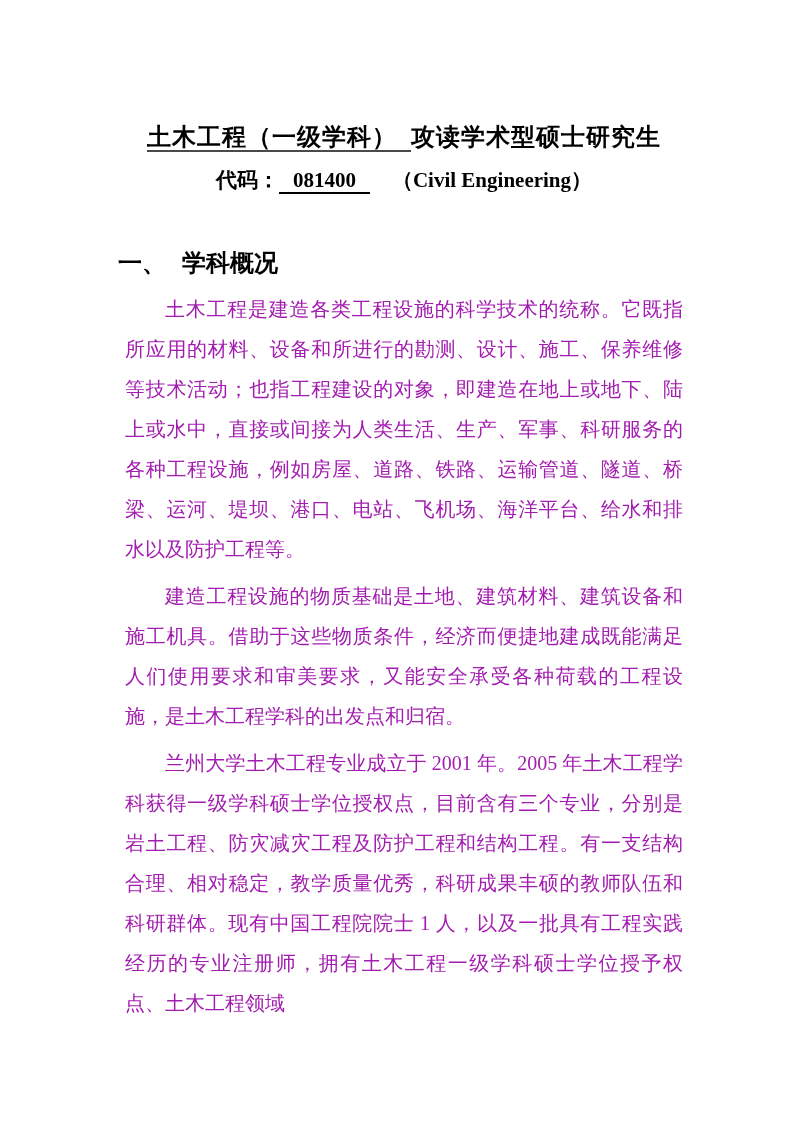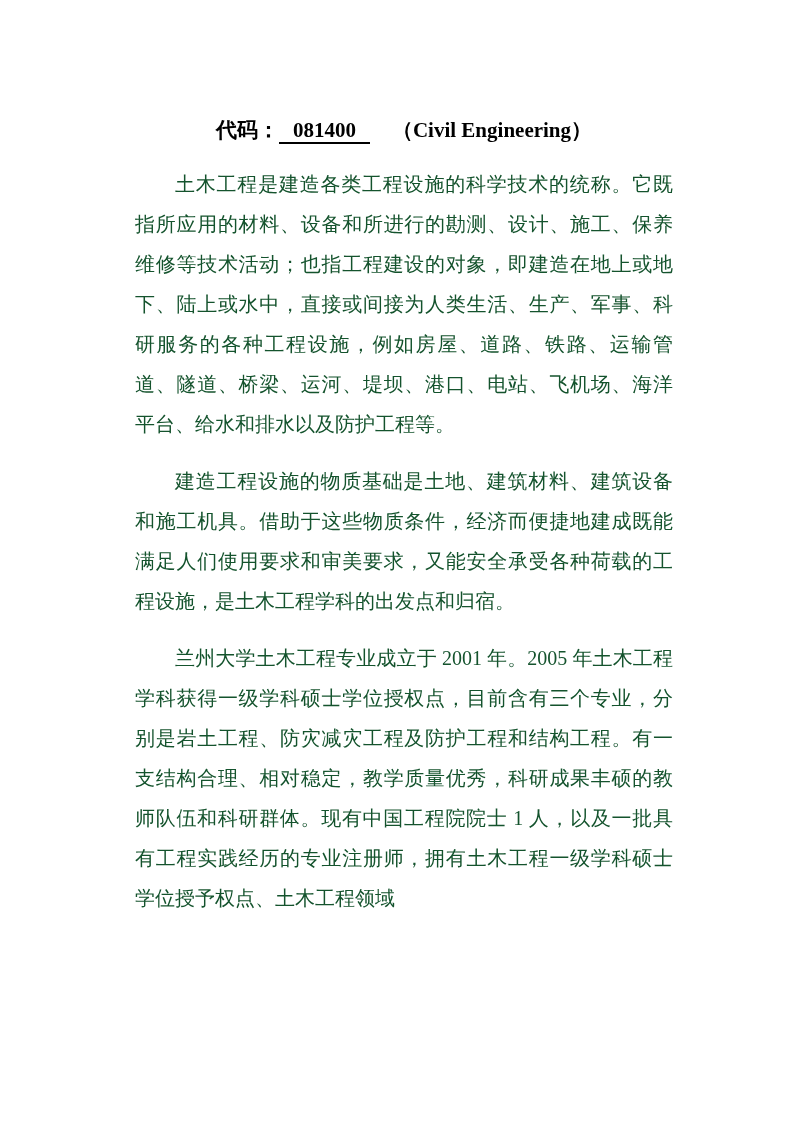--- a/index.html
+++ b/index.html
@@ -26,21 +26,21 @@
     line-height: 48px;
     font-weight: bold;
     color: #000000;
     letter-spacing: 1px;
   }
   .title-underline {
     border-bottom: 2px solid #4a4a4a;
     padding-right: 14px;
   }
   .code-line {
-    margin-top: 14px;
+    margin-top: 2px;
     text-align: center;
     font-size: 21px;
     line-height: 34px;
     font-weight: bold;
     color: #000000;
   }
   .code-underline {
     border-bottom: 2px solid #000000;
     padding: 0 14px;
   }
@@ -51,41 +51,45 @@
     margin: 48px 0 8px 0;
     font-size: 24px;
     line-height: 36px;
     font-weight: bold;
     color: #000000;
   }
   .sec-num {
     margin-right: 16px;
   }
   .body-text p {
-    margin: 17px;
+    margin: 7px;
     font-size: 20px;
     line-height: 40px;
     text-align: justify;
     text-indent: 2em;
-    color: #14532d;
+    color: #a21caf;
   }
 </style>
 </head>
 <body>
 
 <div class="page">
   <div class="content">
 
     <div class="doc-title">
+      <div><span class="title-underline">土木工程（一级学科）</span><span>攻读学术型硕士研究生</span></div>
     </div>
 
     <div class="code-line">
       <span>代码：</span><span class="code-underline">081400</span><span class="code-paren">（Civil Engineering）</span>
     </div>
 
+    <div class="section-heading">
+      <span class="sec-num">一、</span><span>学科概况</span>
+    </div>
 
     <div class="body-text">
       <p>土木工程是建造各类工程设施的科学技术的统称。它既指所应用的材料、设备和所进行的勘测、设计、施工、保养维修等技术活动；也指工程建设的对象，即建造在地上或地下、陆上或水中，直接或间接为人类生活、生产、军事、科研服务的各种工程设施，例如房屋、道路、铁路、运输管道、隧道、桥梁、运河、堤坝、港口、电站、飞机场、海洋平台、给水和排水以及防护工程等。</p>
       <p>建造工程设施的物质基础是土地、建筑材料、建筑设备和施工机具。借助于这些物质条件，经济而便捷地建成既能满足人们使用要求和审美要求，又能安全承受各种荷载的工程设施，是土木工程学科的出发点和归宿。</p>
       <p>兰州大学土木工程专业成立于 2001 年。2005 年土木工程学科获得一级学科硕士学位授权点，目前含有三个专业，分别是岩土工程、防灾减灾工程及防护工程和结构工程。有一支结构合理、相对稳定，教学质量优秀，科研成果丰硕的教师队伍和科研群体。现有中国工程院院士 1 人，以及一批具有工程实践经历的专业注册师，拥有土木工程一级学科硕士学位授予权点、土木工程领域</p>
     </div>
 
   </div>
 </div>
 

